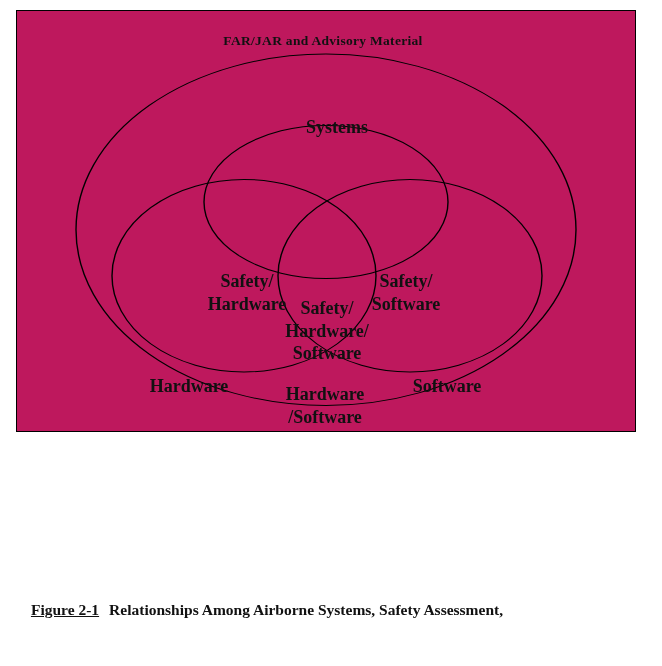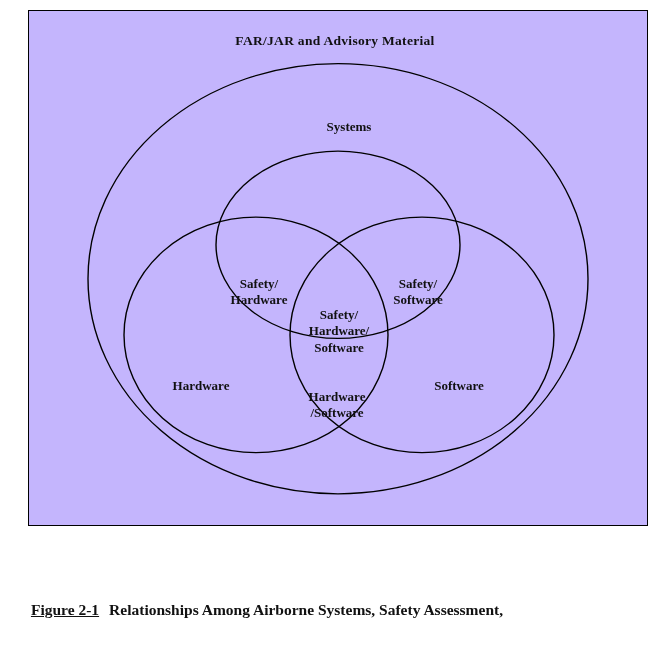--- a/index.html
+++ b/index.html
@@ -8,44 +8,44 @@
     width: 662px;
     height: 666px;
     background: #ffffff;
     position: relative;
     font-family: "Liberation Serif", "DejaVu Serif", serif;
     color: #111111;
     overflow: hidden;
   }
   .frame {
     position: absolute;
-    left: 28px;
+    left: 16px;
     top: 10px;
     width: 620px;
-    height: 516px;
+    height: 422px;
     border: 1px solid #000;
-    background: #c4b5fd;
+    background: #be185d;
   }
   .venn {
     position: absolute;
     left: 0;
     top: 0;
     width: 100%;
     height: 100%;
   }
   .venn ellipse, .venn circle {
     fill: none;
     stroke: #000;
     stroke-width: 1.4;
   }
   .label {
     position: absolute;
     transform: translate(-50%, -50%);
     font-weight: bold;
-    font-size: 13px;
+    font-size: 18px;
     line-height: 1.25;
     text-align: center;
     white-space: pre-line;
   }
   .label.top {
     font-size: 13.5px;
     letter-spacing: 0.3px;
     white-space: nowrap;
   }
   .caption {

